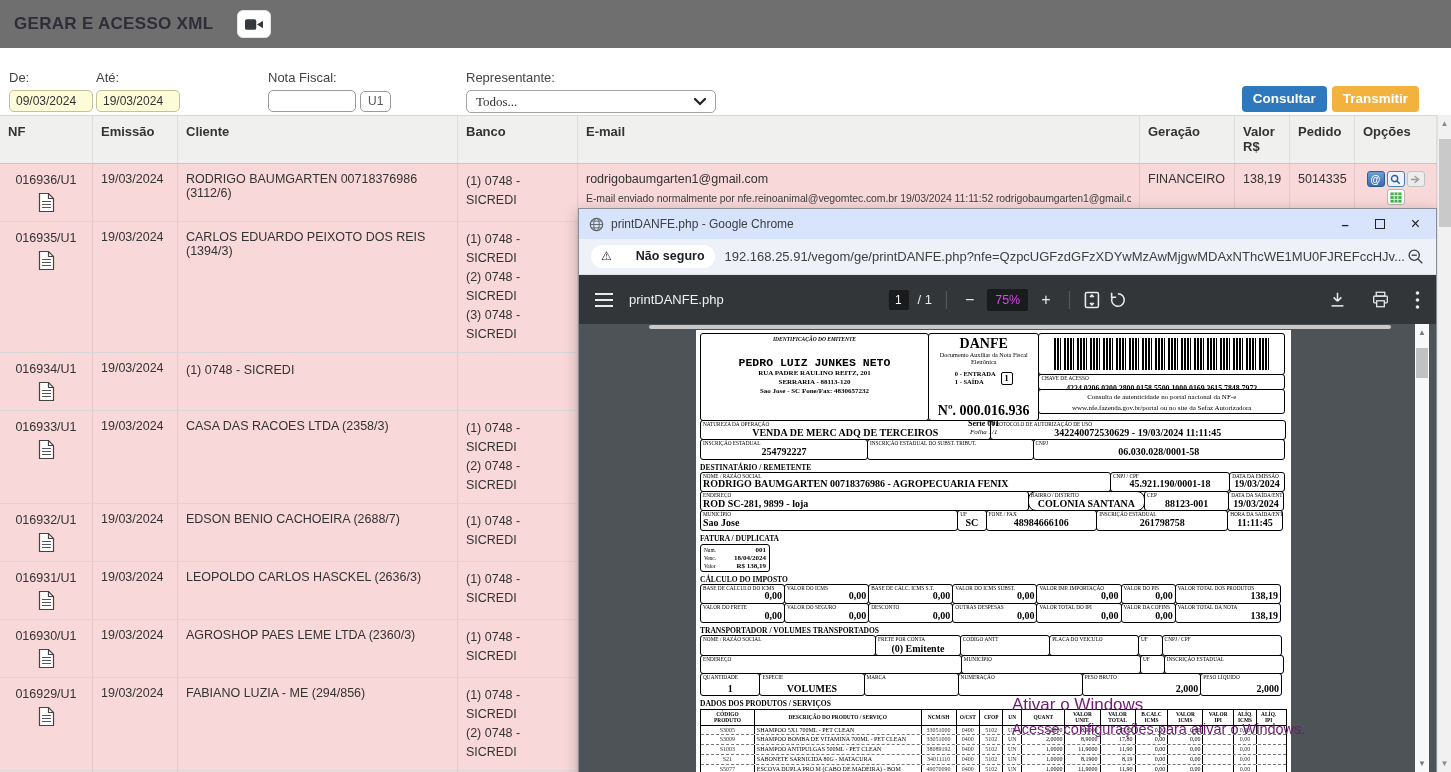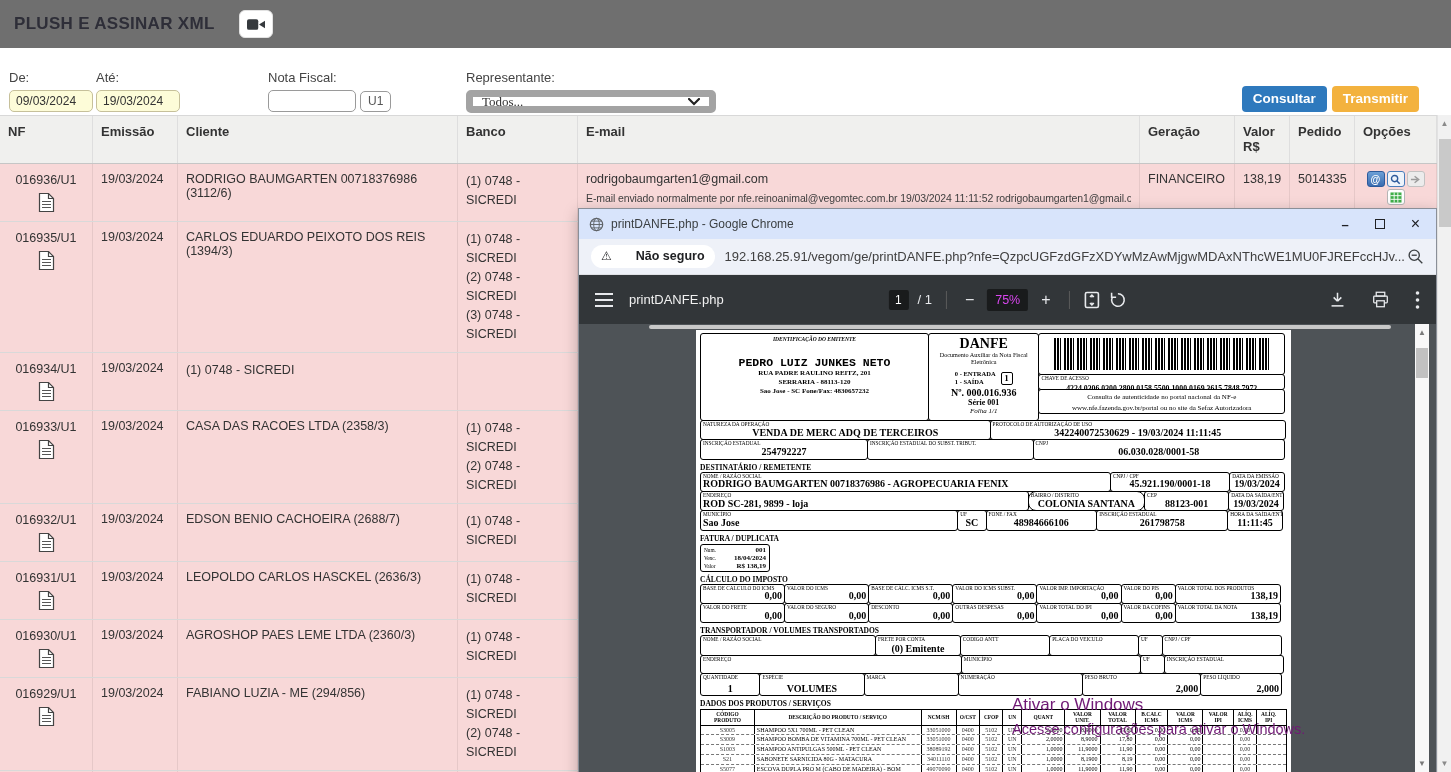--- a/index.html
+++ b/index.html
@@ -16,21 +16,21 @@
 
   
   .filters { position:absolute; top:48px; left:0; width:1437px; height:67px; background:#fff; }
   .fgroup { position:absolute; top:22px; }
   .fgroup label { display:block; font-size:13px; color:#444; margin-bottom:5px; }
   .date-input { width:84px; height:22px; background:#fdfcd8; border:1px solid #c6c09a; border-radius:5px;
                 font-size:12px; color:#333; padding:0 6px; font-family:"Liberation Sans",sans-serif; }
   .nf-wrap { display:flex; gap:4px; align-items:center; }
   .nf-input { width:88px; height:22px; background:#fff; border:1px solid #9a9a9a; border-radius:5px; padding:0 6px; font-size:12px; }
   .u1-box { display:inline-block; border:1px solid #9a9a9a; border-radius:5px; padding:2px 7px 3px; font-size:12px; color:#555; background:#fff; }
-  .selectbox { width:250px; height:23px; border:7px solid #a3a3a3; border-radius:5px; background:#fff;
+  .selectbox { width:250px; height:23px; border:1px solid #a3a3a3; border-radius:5px; background:#fff;
                display:flex; align-items:center; justify-content:space-between; padding:0 9px; cursor:pointer; }
   .selectbox .sval { font-family:"Liberation Serif",serif; font-size:13px; color:#333; }
   .selectbox .chev { font-size:12px; color:#222; font-weight:bold; }
   .fbtns { position:absolute; top:38px; right:18px; display:flex; gap:5px; }
   .btn { border:none; border-radius:4px; color:#fff; font-size:13.5px; font-weight:bold; padding:5px 11px 6px; cursor:pointer; font-family:"Liberation Sans",sans-serif; }
   .btn.consultar { background:#2e79bd; }
   .btn.transmitir { background:#f3b23e; }
 
   
   .grid { position:absolute; top:115px; left:0; width:1437px; z-index:1; }
@@ -96,21 +96,21 @@
   .emit .lab { font-size:5.5px; font-weight:bold; font-style:italic; }
   .emit .nm { font-size:11.5px; font-weight:bold; margin-top:14px;font-family:Liberation Mono, monospace; }
   .emit .ad { font-size:7px; font-weight:bold; line-height:1.25; }
   .dbx { width:19%; margin-left:-1px; text-align:center; padding:2px; }
   .dbx .t1 { font-size:14px; font-weight:bold; }
   .dbx .t2 { font-size:6.2px; line-height:1.1; }
   .dbx .es { display:flex; align-items:center; justify-content:center; gap:5px; margin-top:4px; }
   .dbx .es .lines { font-size:6.5px; text-align:left; font-weight:bold; line-height:1.3; }
   .dbx .tipo { border:1px solid #000; border-radius:2px; width:12px; height:13px; font-size:9px; font-weight:bold;
                display:flex; align-items:center; justify-content:center; }
-  .dbx .num { font-size:10px; font-weight:bold; margin-top:0; }
+  .dbx .num { font-size:14px; font-weight:bold; margin-top:16px; }
   .dbx .ser { font-size:8px; font-weight:bold; }
   .dbx .fol { font-size:7px; font-style:italic; }
   .rcol { width:42%; margin-left:-1px; display:flex; flex-direction:column; }
   .rcol > div { flex:none; }
   .bcbox { height:42px; display:flex; align-items:center; justify-content:center; }
   .barcode { width:88%; height:32px;
     background:repeating-linear-gradient(90deg,#000 0 2px,#fff 2px 3px,#000 3px 5px,#fff 5px 6px,#000 6px 7px,#fff 7px 10px,#000 10px 12px,#fff 12px 13px); }
   .chavebox { margin-top:-1px; height:16px; padding:1px 2px; }
   .chavebox .flab { display:block; }
   .chavebox .kv { font-size:7.8px; font-weight:bold; text-align:center; margin-top:2px; }
@@ -142,21 +142,21 @@
   .watermark .w2 { font-size:14.5px; margin-top:6px; }
 
   svg { display:block; }
 </style>
 </head>
 <body>
 
 <div class="screen">
 
   <header class="app-bar">
-    <h1>PLUSH E ASSINAR XML</h1>
+    <h1>GERAR E ACESSO XML</h1>
     <button class="cam-btn">
       <span>
         <svg width="18" height="13" viewBox="0 0 24 16">
             <rect x="0" y="1" width="15" height="14" rx="2.5" fill="#35393d"></rect>
             <path d="M16 8l8-5v10z" fill="#35393d"></path>
           </svg>
       </span>
     </button>
   </header>
 

